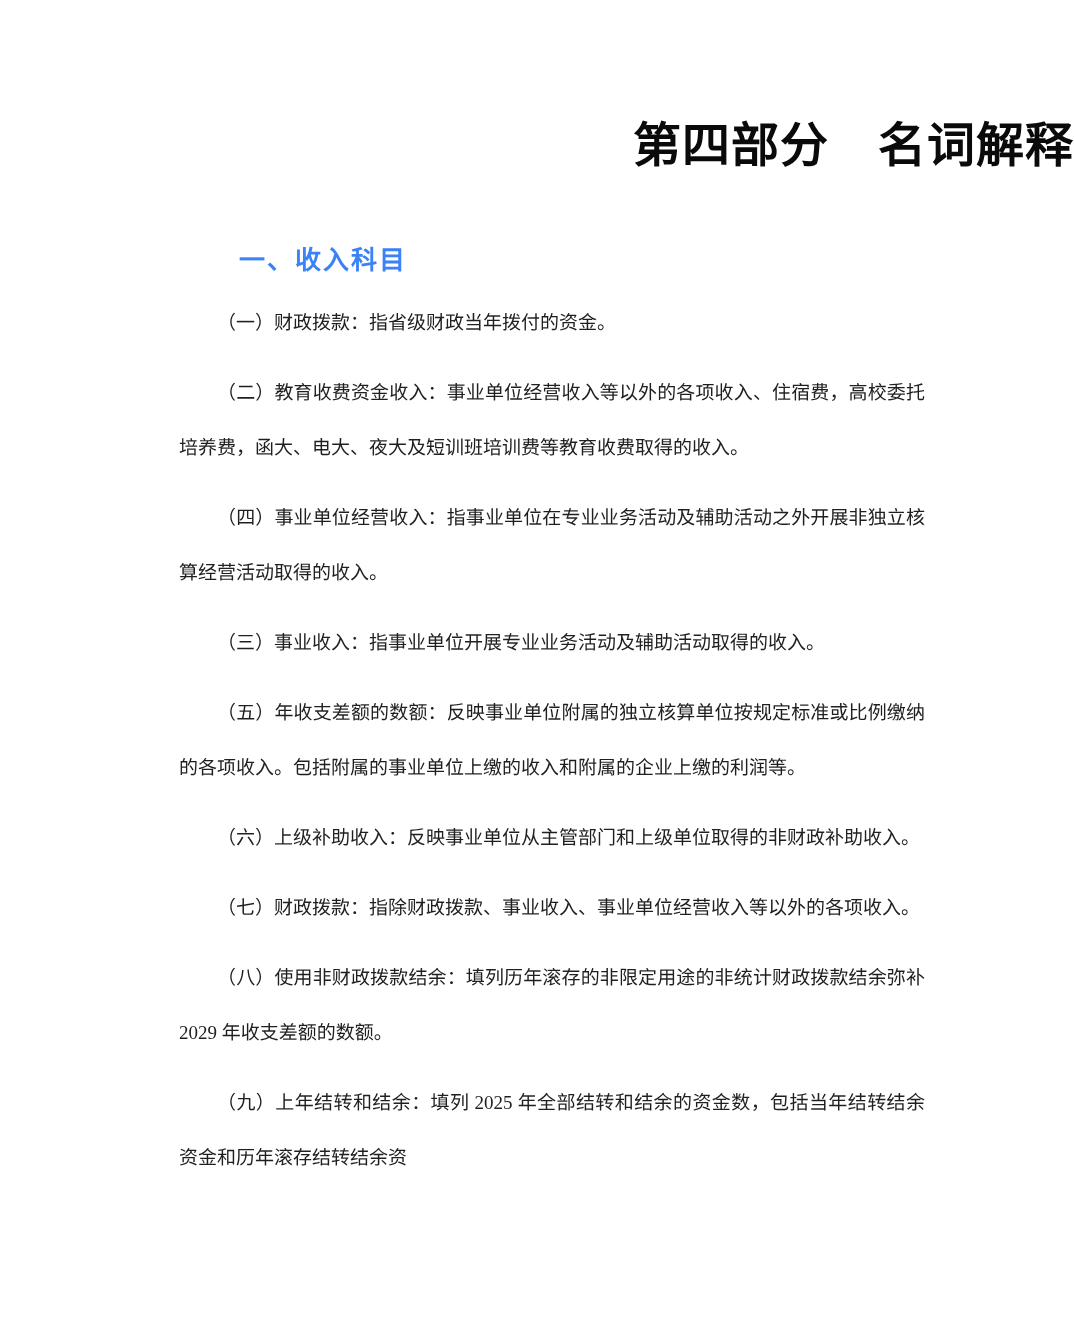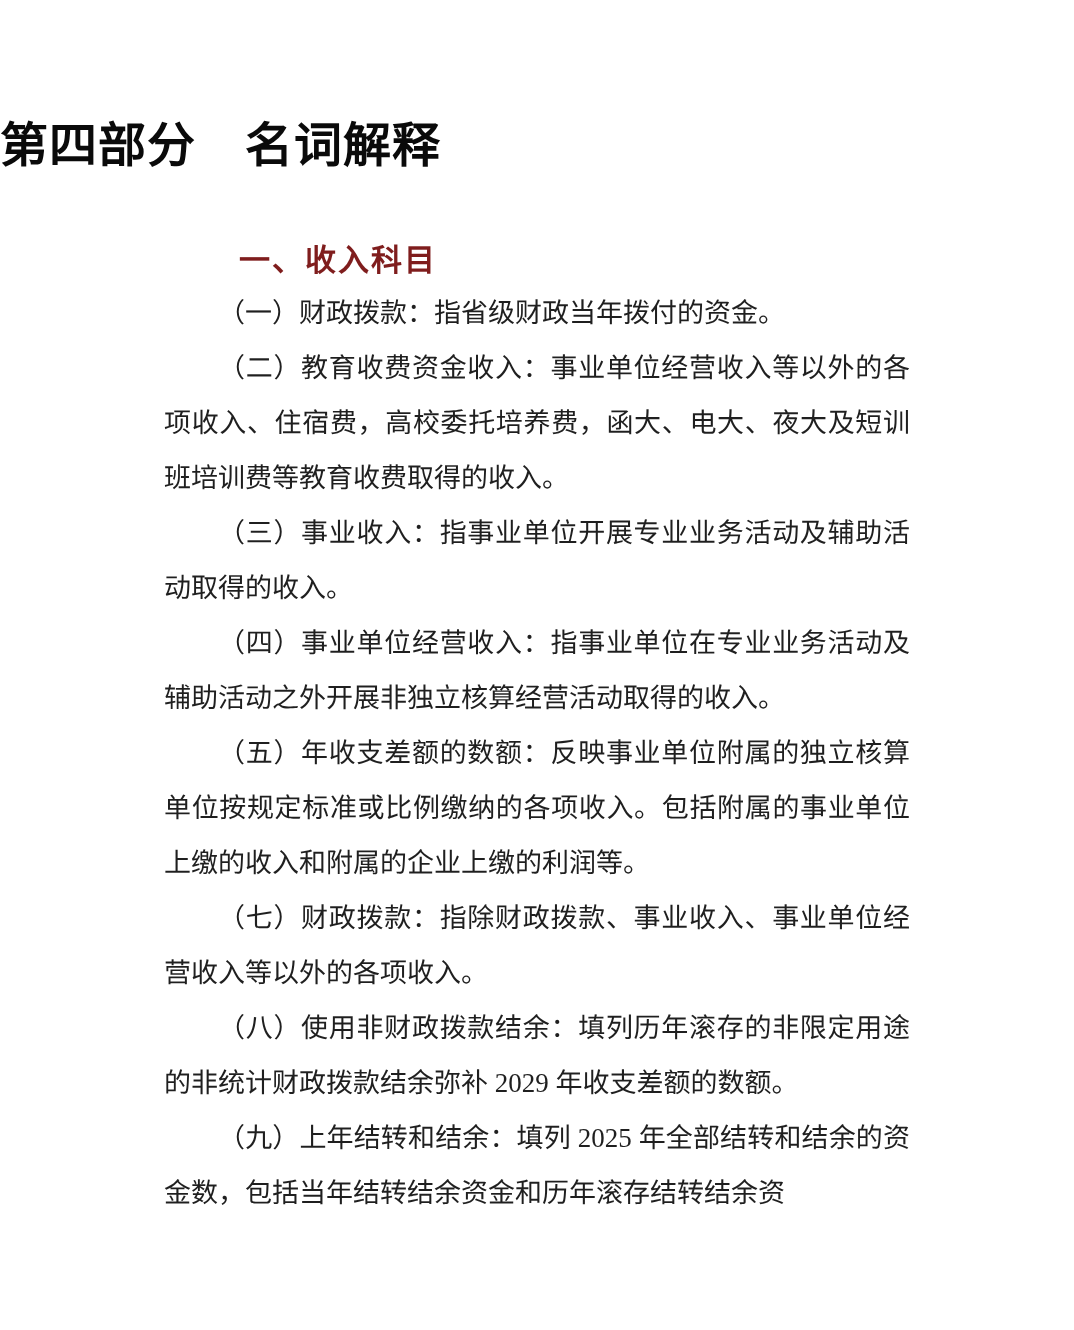--- a/index.html
+++ b/index.html
@@ -16,61 +16,62 @@
     font-family: "Liberation Serif", "DejaVu Serif", serif;
     color: #1f1f1f;
   }
   .doc-title {
     margin: 114px 0 0 0;
     font-family: "Liberation Sans", "DejaVu Sans", sans-serif;
     font-size: 48px;
     line-height: 64px;
     font-weight: 700;
     color: #0a0a0a;
-    text-align: left;
+    text-align: right;
     letter-spacing: 1px;
     white-space: pre;
   }
   .section-heading {
     margin: 64px 0 6px 0;
     padding-left: 75px;
-    font-size: 31px;
+    font-size: 26px;
     line-height: 38px;
     font-weight: 700;
-    color: #7f1d1d;
+    color: #3b82f6;
     letter-spacing: 2px;
   }
   .body-text {
     margin: 0 auto;
     width: 746px;
     padding: 0 162px 0 162px;
     box-sizing: content-box;
   }
   .para {
-    margin: 0;
+    margin: 15px;
     width: 746px;
-    font-size: 27px;
+    font-size: 19px;
     line-height: 55px;
     text-align: justify;
     text-indent: 2em;
     color: #1f1f1f;
     word-break: normal;
   }
 </style>
 </head>
 <body>
 
 <div class="page">
   <h1 class="doc-title">第四部分　名词解释</h1>
 
   <div class="body-text">
     <h2 class="section-heading">一、收入科目</h2>
 
     <p class="para">（一）财政拨款：指省级财政当年拨付的资金。</p>
     <p class="para">（二）教育收费资金收入：事业单位经营收入等以外的各项收入、住宿费，高校委托培养费，函大、电大、夜大及短训班培训费等教育收费取得的收入。</p>
+    <p class="para">（四）事业单位经营收入：指事业单位在专业业务活动及辅助活动之外开展非独立核算经营活动取得的收入。</p>
     <p class="para">（三）事业收入：指事业单位开展专业业务活动及辅助活动取得的收入。</p>
-    <p class="para">（四）事业单位经营收入：指事业单位在专业业务活动及辅助活动之外开展非独立核算经营活动取得的收入。</p>
     <p class="para">（五）年收支差额的数额：反映事业单位附属的独立核算单位按规定标准或比例缴纳的各项收入。包括附属的事业单位上缴的收入和附属的企业上缴的利润等。</p>
+    <p class="para">（六）上级补助收入：反映事业单位从主管部门和上级单位取得的非财政补助收入。</p>
     <p class="para">（七）财政拨款：指除财政拨款、事业收入、事业单位经营收入等以外的各项收入。</p>
     <p class="para">（八）使用非财政拨款结余：填列历年滚存的非限定用途的非统计财政拨款结余弥补 2029 年收支差额的数额。</p>
     <p class="para">（九）上年结转和结余：填列 2025 年全部结转和结余的资金数，包括当年结转结余资金和历年滚存结转结余资</p>
   </div>
 </div>
 
 </body></html>

